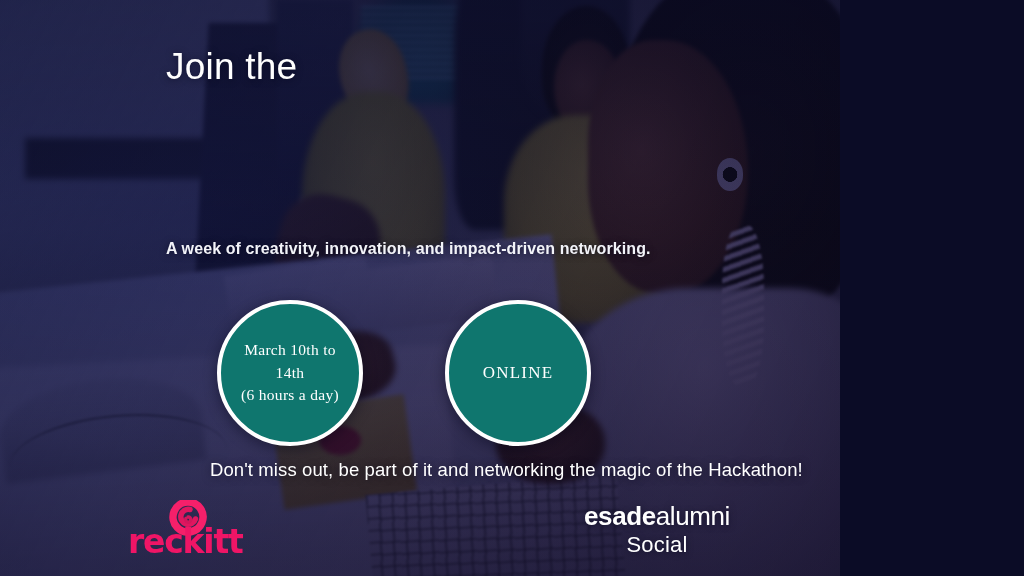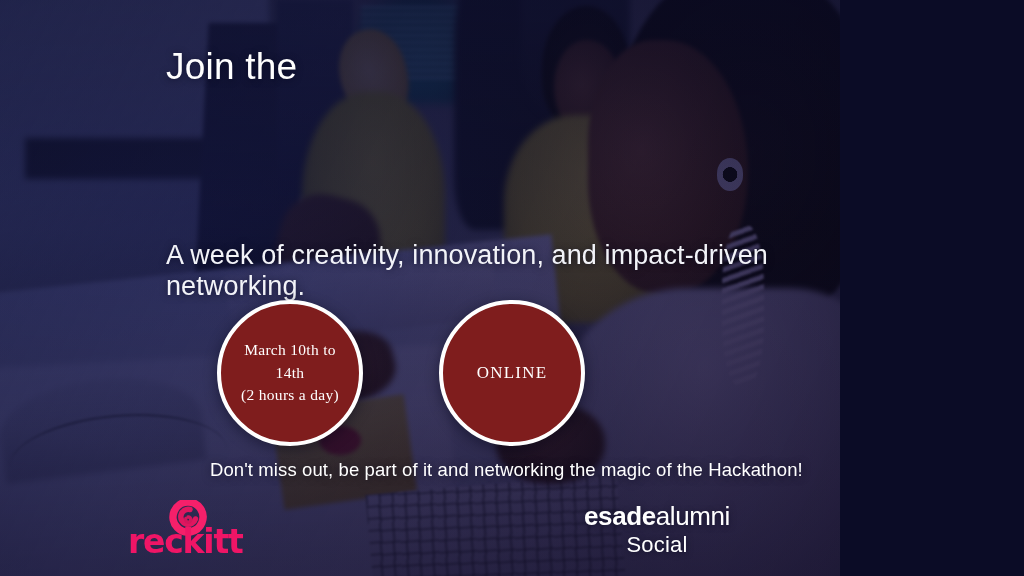--- a/index.html
+++ b/index.html
@@ -217,41 +217,41 @@
     position:absolute; left:166px; top:88px; width:720px;
     font-family:"Liberation Serif", serif;
     color:#ffffff;
     font-size:76px; line-height:.97; font-weight:400;
     letter-spacing:.5px;
     text-shadow:0 2px 10px rgba(5,5,25,.5);
   }
   .headline .l2{ display:block; }
   .subtitle{
     position:absolute; left:166px; top:240px;
-    font-size:27px; font-weight:400; color:#f2f3f8;
+    font-size:16px; font-weight:700; color:#f2f3f8;
     letter-spacing:.1px;
     text-shadow:0 1px 7px rgba(5,5,25,.6);
   }
 
   
   .badges{
     position:absolute; left:217px; top:300px;
     width:590px; height:150px;
   }
   .badge{
     position:absolute; top:0;
     width:146px; height:146px; border-radius:50%;
-    background:#7f1d1d;
+    background:#0f766e;
     border:4px solid #ffffff;
     display:flex; align-items:center; justify-content:center;
     text-align:center;
     box-shadow:0 3px 14px rgba(4,4,20,.45);
   }
   .badge:nth-of-type(1){ left:0; }
-  .badge:nth-of-type(2){ left:222px; }
+  .badge:nth-of-type(2){ left:228px; }
   .badge:nth-of-type(3){ left:440px; }
   .badge-text{
     font-family:"Liberation Serif", serif;
     color:#ffffff;
     font-size:15.5px;
     line-height:1.45;
     letter-spacing:.3px;
     padding:0 8px;
   }
   .badge-text.caps{ font-size:17px; letter-spacing:1.2px; }
@@ -337,21 +337,21 @@
     <div class="headline">
     </div>
 
     <div class="subtitle">A week of creativity, innovation, and impact-driven networking.</div>
 
     <div class="badges">
 
       <div class="badge">
         <div class="badge-text">
           <span>March 10th to 14th</span><br>
-          <span>(2 hours a day)</span>
+          <span>(6 hours a day)</span>
         </div>
       </div>
 
       <div class="badge">
         <div class="badge-text caps">ONLINE</div>
       </div>
 
 
     </div>
 

